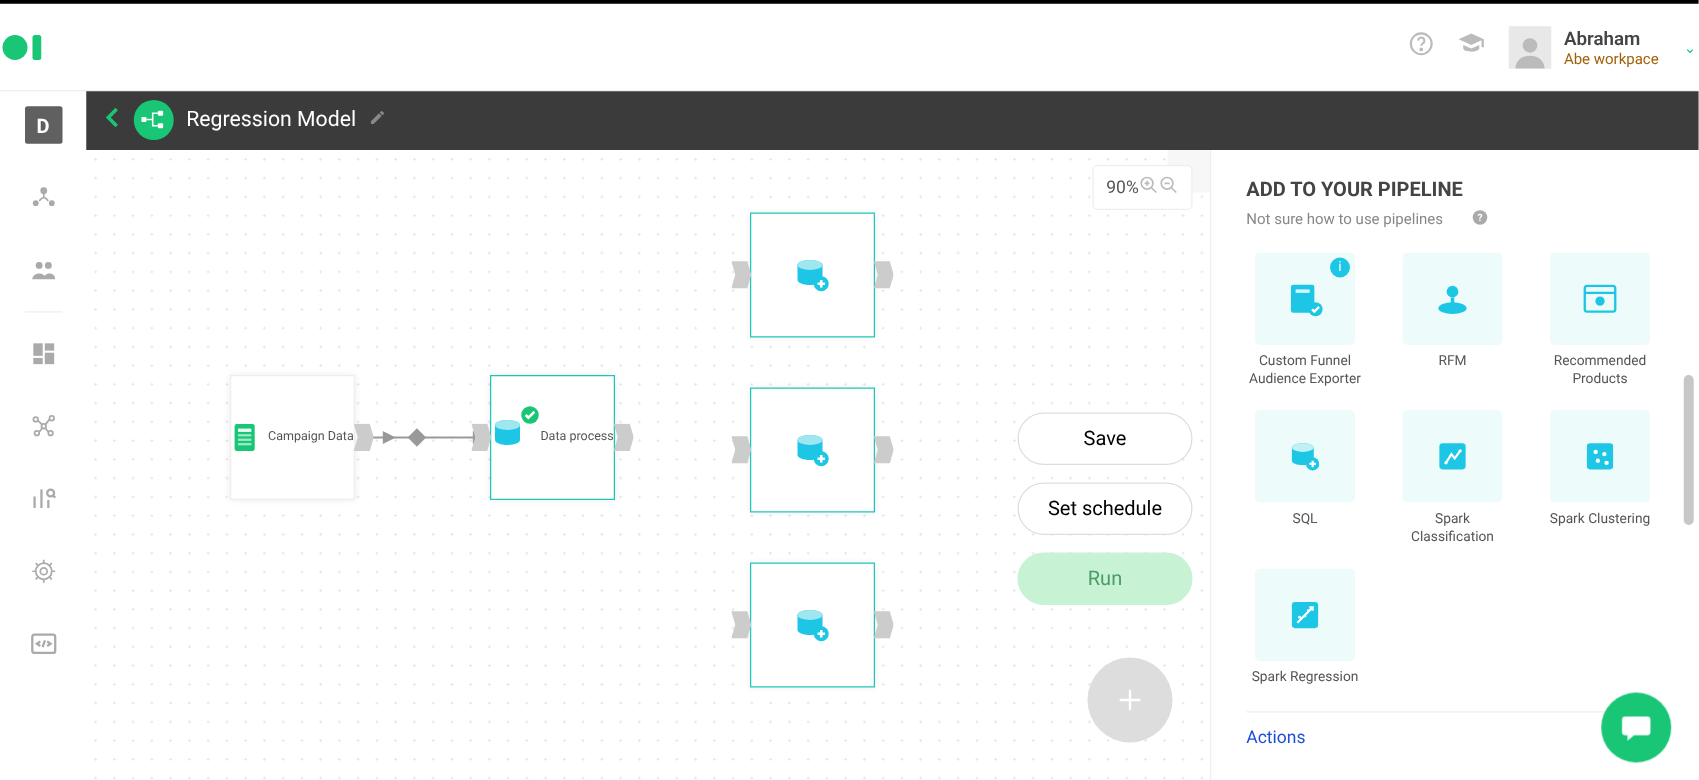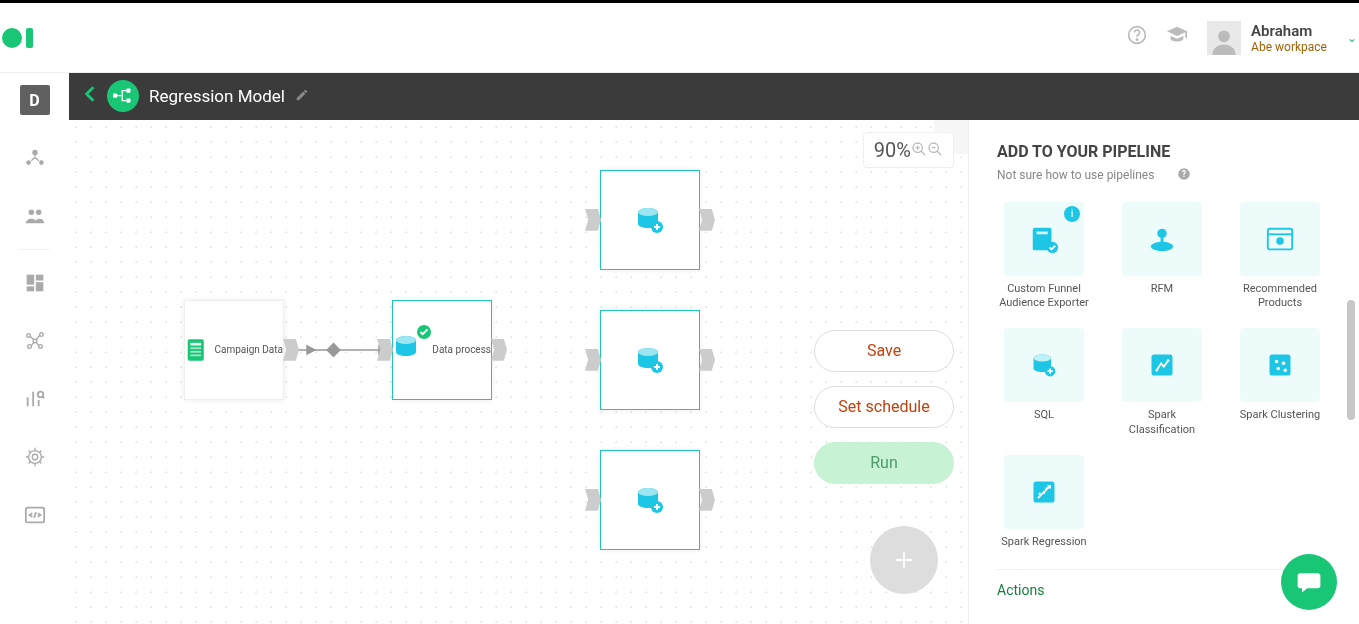--- a/index.html
+++ b/index.html
@@ -39,39 +39,39 @@
   .node-label { font-size: 10px; color: #555; text-align:center; white-space: nowrap; }
   .icon-sheet { width:28px; height:32px; }
   .icon-db { width:32px; height:32px; }
 
   .port { position: absolute; top: 50%; transform: translateY(-50%); width: 16px; height: 22px; background: #ccc; }
   .port.left { left: -16px; clip-path: polygon(0 0, 80% 0, 100% 50%, 80% 100%, 0 100%, 20% 50%); }
   .port.right { right: -16px; clip-path: polygon(0 0, 80% 0, 100% 50%, 80% 100%, 0 100%, 20% 50%); }
 
   svg.edges { position:absolute; left:0; top:0; width:100%; height:100%; pointer-events:none; }
 
-  .zoom-box { position:absolute; top: 12px; right: 14px; background:#fff; border:1px solid #eee; border-radius:4px; height:36px; display:flex; align-items:center; padding: 0 10px; font-size:20px; color:#555;}
+  .zoom-box { position:absolute; top: 12px; right: 14px; background:#fff; border:1px solid #eee; border-radius:4px; height:36px; display:flex; align-items:center; padding: 0 10px; font-size:14px; color:#555;}
   .zoom-icon { color:#bbb; cursor:pointer; }
 
   .collapse-panel { position:absolute; top:0; right:0; height:34px; width:34px; background:#f7f7f7; display:flex; align-items:center; justify-content:center; color:#ccc; font-size:14px; cursor:pointer; border-bottom-left-radius:4px;}
 
   .action-stack { position:absolute; right: 14px; top: 210px; display:flex; flex-direction:column; gap:14px; width:140px;}
-  .act-btn { background:#fff; border:1px solid #ddd; border-radius:22px; height:42px; display:flex; align-items:center; justify-content:center; font-size:16px; color:#c2410c; cursor:pointer;}
+  .act-btn { background:#fff; border:1px solid #ddd; border-radius:22px; height:42px; display:flex; align-items:center; justify-content:center; font-size:16px; color:#000000; cursor:pointer;}
   .act-btn.run { background:#c7f2d3; color:#4c9b6a; border-color:#c7f2d3;}
   .fab { position:absolute; right:30px; bottom:30px; width:68px; height:68px; border-radius:50%; background:#ddd; color:#fff; font-size:30px; display:flex; align-items:center; justify-content:center; cursor:pointer;}
 
   .right-panel { width:390px; padding: 22px 28px 14px 28px; position:relative; display:flex; flex-direction:column; overflow:hidden;}
   .rp-title { font-size:16px; font-weight:700; color:#444; margin-bottom:6px;}
   .rp-sub { font-size:12px; color:#888; display:flex; align-items:center; gap:23px; margin-bottom:18px;}
   .tiles { display:grid; grid-template-columns: repeat(3, 1fr); gap: 18px 24px; overflow-y:auto; flex:1; padding-right:4px;}
   .tile { display:flex; flex-direction:column; align-items:center; gap:6px; cursor:pointer;}
   .tile-box { width:80px; height:74px; background:#edfcfb; border-radius:4px; display:flex; align-items:center; justify-content:center; position:relative;}
   .tile-label { font-size:11px; color:#555; text-align:center; line-height:1.3; min-height:26px;}
   .tile-info { position:absolute; top:4px; right:4px; width:16px; height:16px; border-radius:50%; background:#1ec6e6; color:#fff; font-size:11px; display:flex;align-items:center;justify-content:center;}
-  .section-head { font-size:14px; color:#15803d; border-top:1px solid #eee; padding:12px 0; margin-top:8px;}
+  .section-head { font-size:14px; color:#1d4ed8; border-top:1px solid #eee; padding:12px 0; margin-top:8px;}
 
   .scroll-track { position:absolute; right:4px; top:100px; width:8px; bottom:30px; background:transparent;}
   .scroll-thumb { background:#c7c7c7; border-radius:4px;}
 
   .chat-fab { position:fixed; right:22px; bottom:14px; width:56px; height:56px; border-radius:50%; background:#18c675; display:flex; align-items:center; justify-content:center; cursor:pointer;}
 
   .teal-fill { fill:#1ec6e6; }
   .green-fill { fill:#18c675; }
 </style>
 </head>

